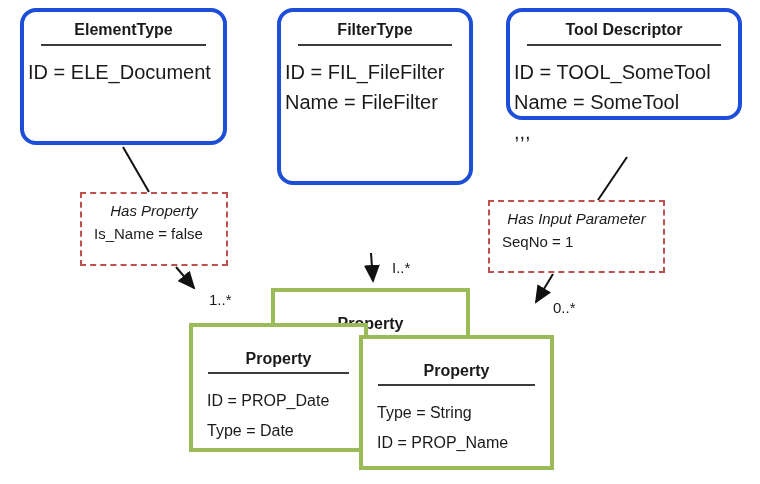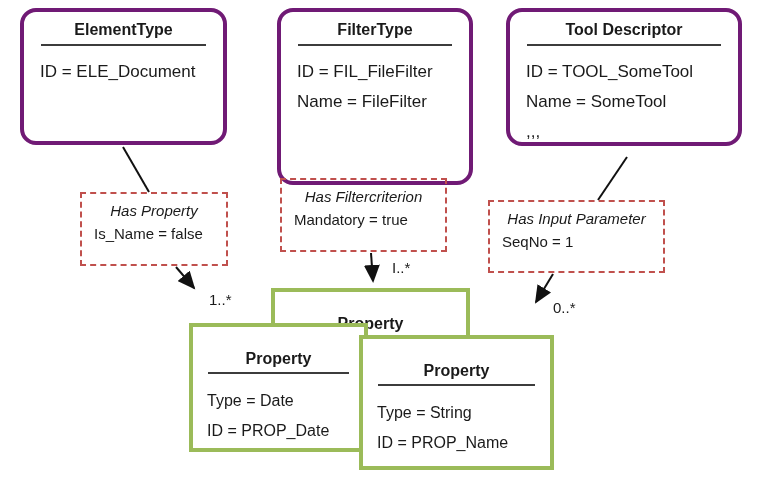--- a/index.html
+++ b/index.html
@@ -4,25 +4,25 @@
 <style>
   html,body { margin:0; padding:0; background:#ffffff; }
   #canvas {
     position:relative; width:760px; height:484px; background:#ffffff;
     font-family:"Liberation Sans", sans-serif; color:#1a1a1a; overflow:hidden;
   }
   #connectors { position:absolute; left:0; top:0; width:760px; height:484px; pointer-events:none; }
 
   .entity {
     position:absolute; background:#ffffff; box-sizing:border-box;
-    border:4px solid #701a75; border-radius:16px; z-index:4;
+    border:4px solid #1d4ed8; border-radius:16px; z-index:4;
   }
   .ent-title { font-weight:700; font-size:16px; text-align:center; padding:9px 8px 0; }
   .rule { border-bottom:2px solid #3c3c3c; margin:5px 17px 11px; height:0; }
-  .ent-line { font-size:17px; line-height:24px; padding:3px 16px; white-space:nowrap; }
+  .ent-line { font-size:20px; line-height:24px; padding:3px 4px; white-space:nowrap; }
 
   .relation {
     position:absolute; box-sizing:border-box; background:transparent;
     border:2px dashed #C0504D; z-index:5;
   }
   .rel-title { font-style:italic; font-size:15px; text-align:center; padding:8px 6px 0; }
   .rel-attr  { font-size:15px; padding:6px 12px 0; white-space:nowrap; }
 
   .prop {
     position:absolute; background:#ffffff; box-sizing:border-box;
@@ -62,57 +62,53 @@
     <div class="ent-line">ID = ELE_Document</div>
   </div>
 
   <div class="entity" style="left:277px; top:8px; width:196px; height:177px;">
     <div class="ent-title">FilterType</div>
     <div class="rule"></div>
     <div class="ent-line">ID = FIL_FileFilter</div>
     <div class="ent-line">Name = FileFilter</div>
   </div>
 
-  <div class="entity" style="left:506px; top:8px; width:236px; height:138px;">
+  <div class="entity" style="left:506px; top:8px; width:236px; height:112px;">
     <div class="ent-title">Tool Descriptor</div>
     <div class="rule"></div>
     <div class="ent-line">ID = TOOL_SomeTool</div>
     <div class="ent-line">Name = SomeTool</div>
     <div class="ent-line">,,,</div>
   </div>
 
   <div class="relation" style="left:80px; top:192px; width:148px; height:74px;">
     <div class="rel-title">Has Property</div>
     <div class="rel-attr">Is_Name = false</div>
   </div>
 
-  <div class="relation" style="left:280px; top:178px; width:167px; height:74px;">
-    <div class="rel-title">Has Filtercriterion</div>
-    <div class="rel-attr">Mandatory = true</div>
-  </div>
 
   <div class="relation" style="left:488px; top:200px; width:177px; height:73px;">
     <div class="rel-title">Has Input Parameter</div>
     <div class="rel-attr">SeqNo = 1</div>
   </div>
 
   <div class="mult" style="left:209px; top:291px;">1..*</div>
   <div class="mult" style="left:392px; top:259px;">I..*</div>
   <div class="mult" style="left:553px; top:299px;">0..*</div>
 
   <div class="prop z1" style="left:271px; top:288px; width:199px; height:130px;">
     <div class="ent-title">Property</div>
     <div class="rule"></div>
   </div>
 
   <div class="prop z2" style="left:189px; top:323px; width:179px; height:129px;">
     <div class="ent-title">Property</div>
     <div class="rule"></div>
+    <div class="ent-line">ID = PROP_Date</div>
     <div class="ent-line">Type = Date</div>
-    <div class="ent-line">ID = PROP_Date</div>
   </div>
 
   <div class="prop z3" style="left:359px; top:335px; width:195px; height:135px;">
     <div class="ent-title">Property</div>
     <div class="rule"></div>
     <div class="ent-line">Type = String</div>
     <div class="ent-line">ID = PROP_Name</div>
   </div>
 
 </div>

